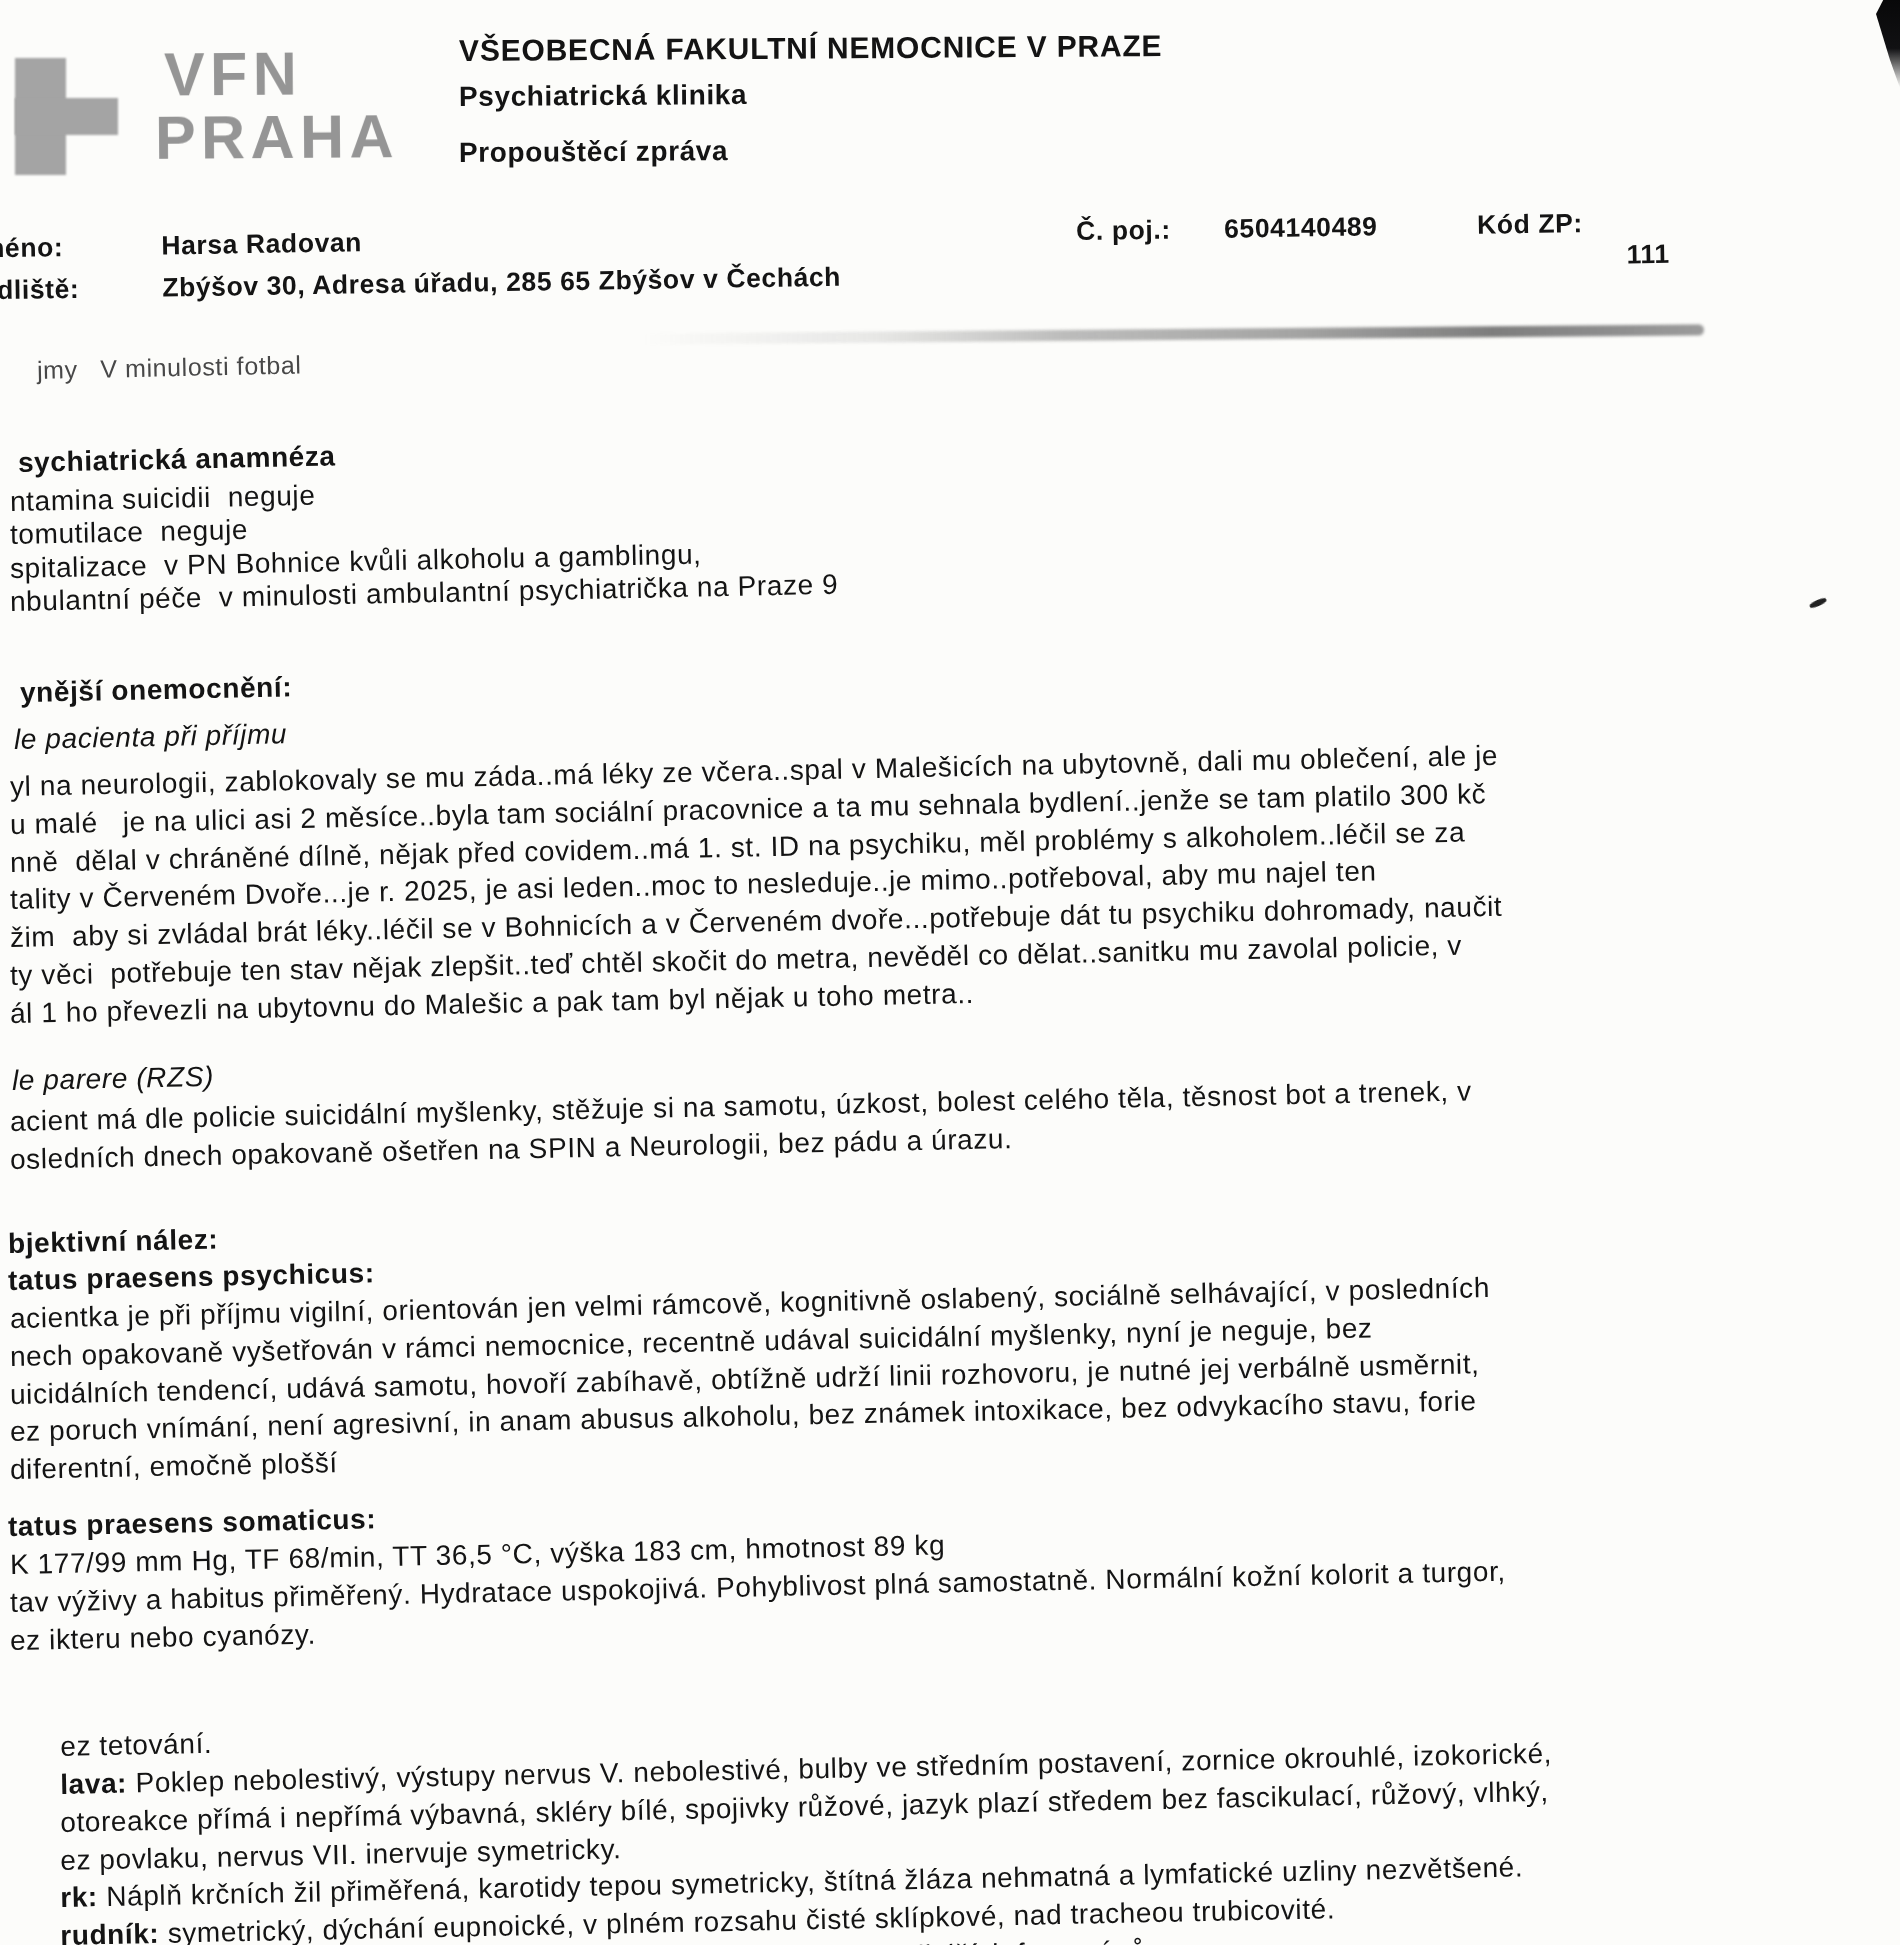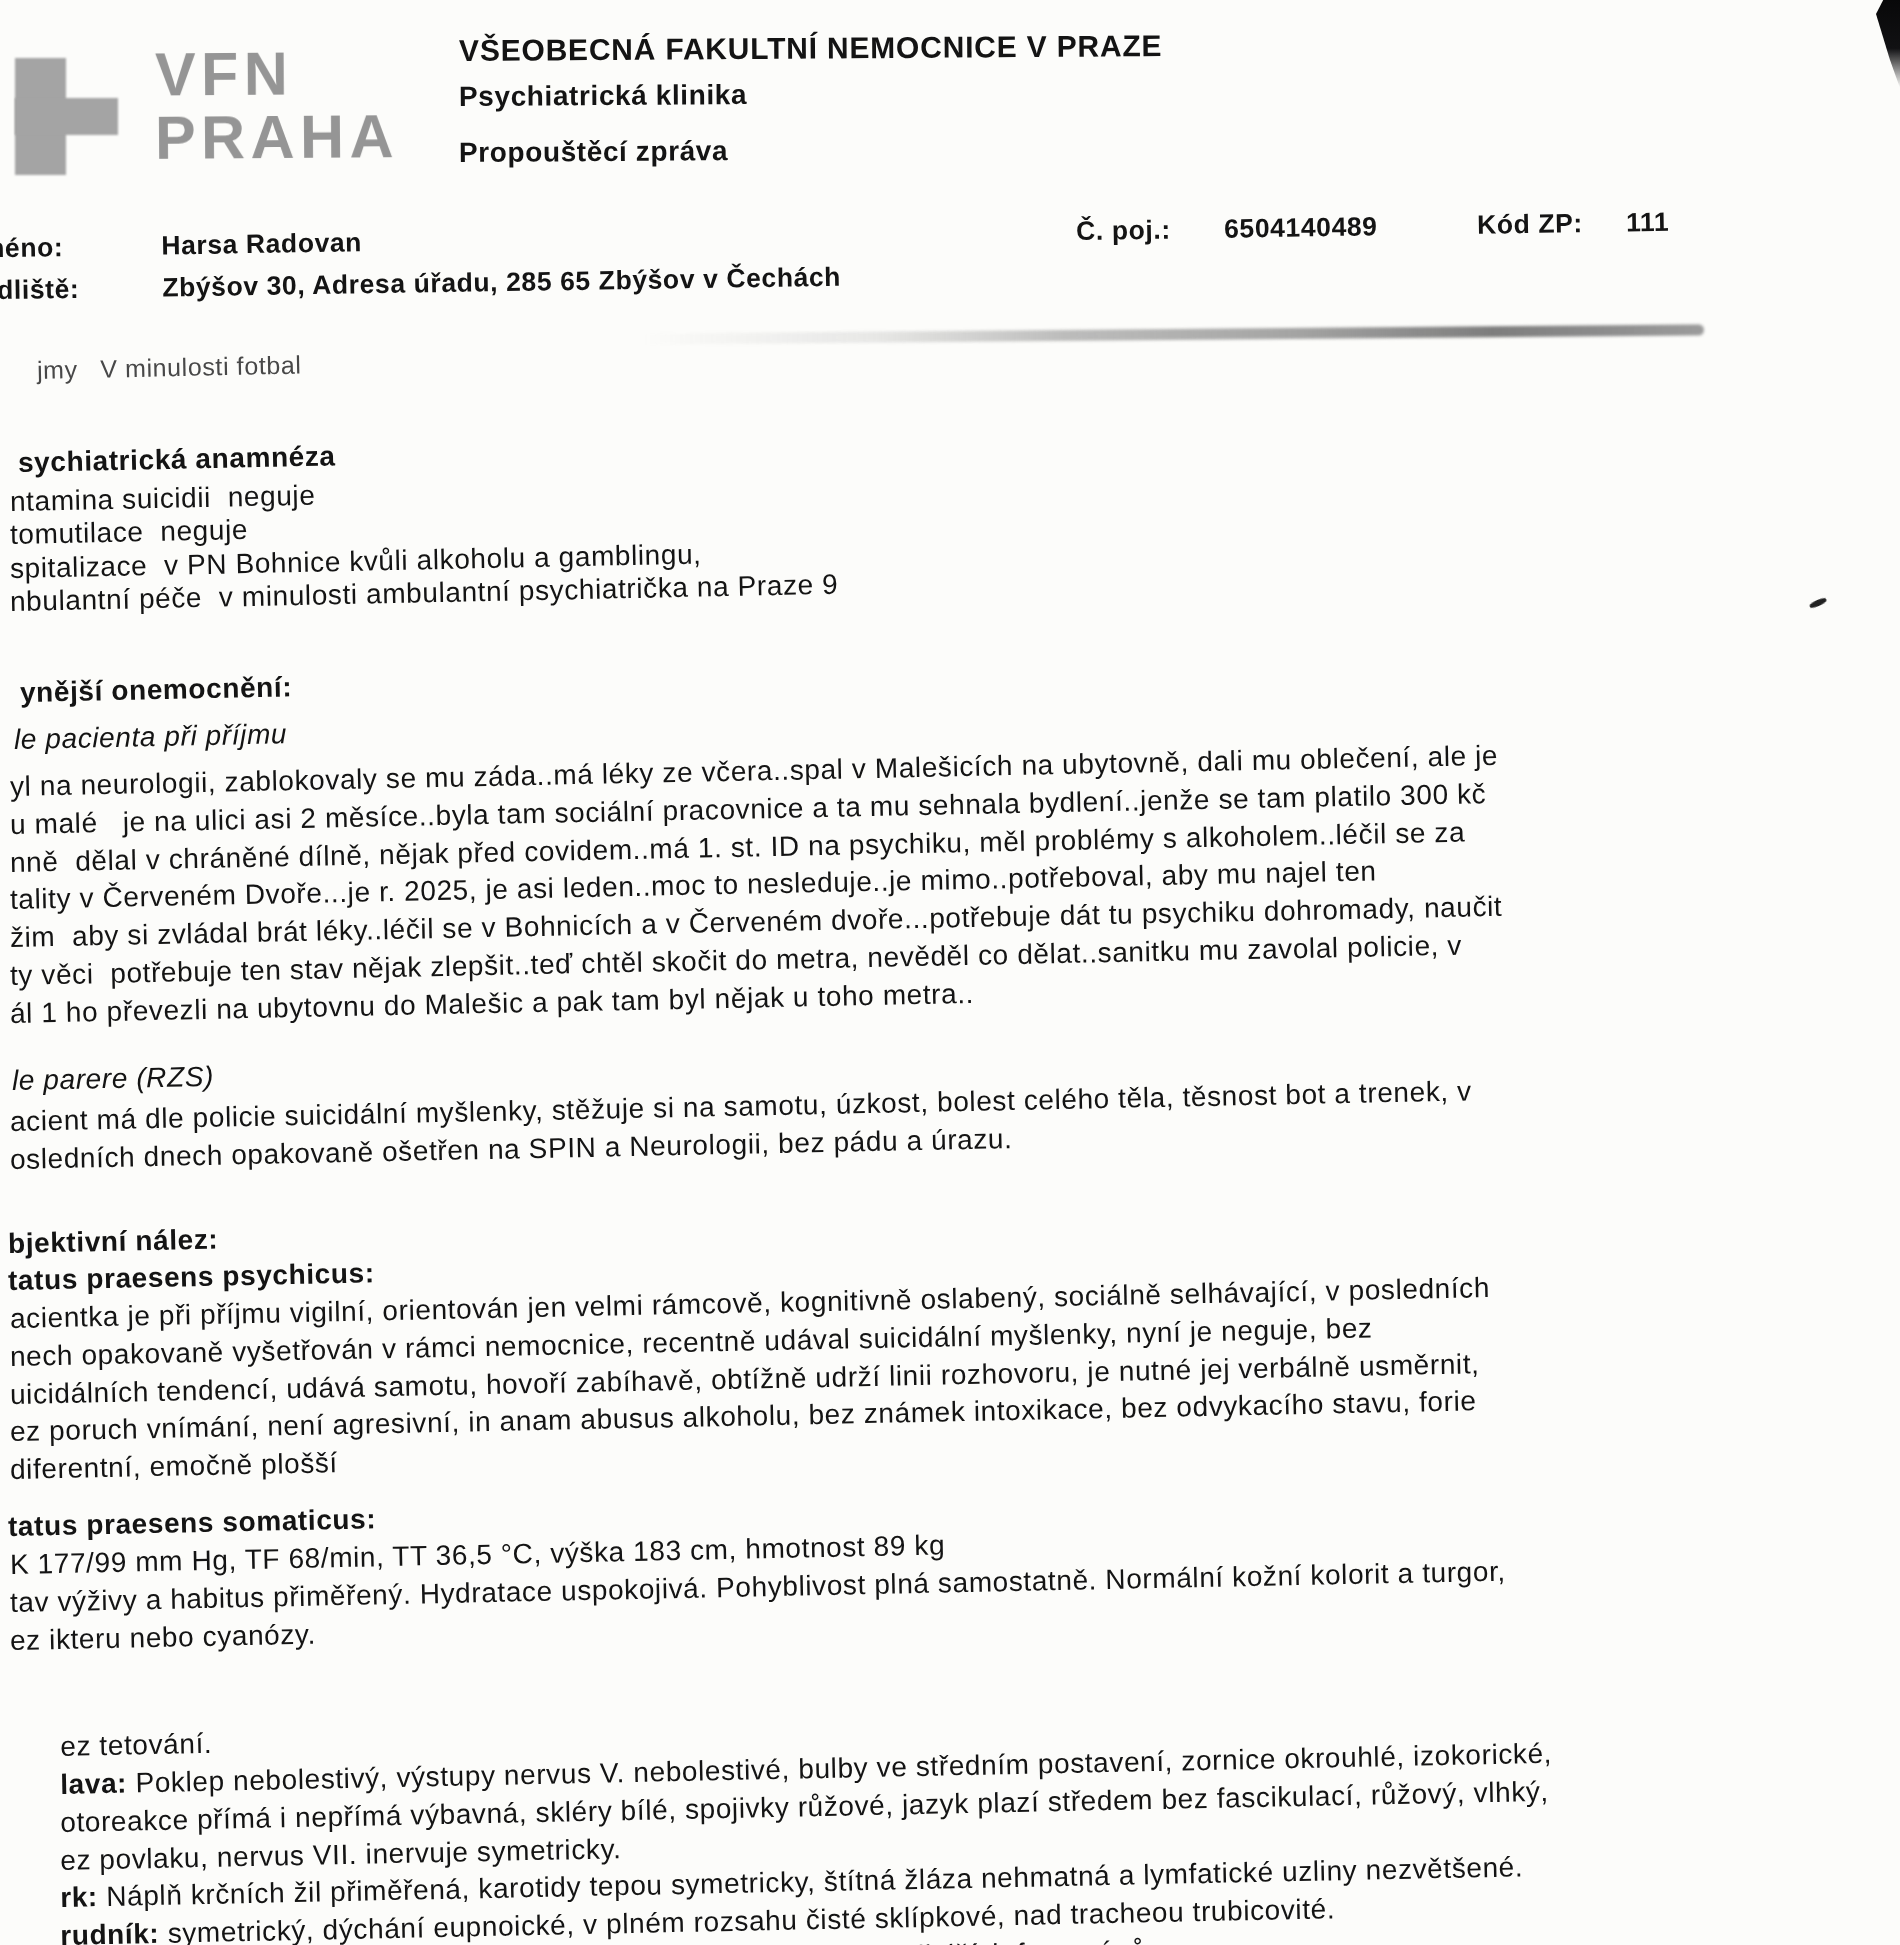--- a/index.html
+++ b/index.html
@@ -34,36 +34,36 @@
     border-radius:45%;transform:rotate(-24deg);filter:blur(0.4px);}
 </style>
 </head>
 <body>
 
 <div class="page">
   <div class="scanwrap">
 
     <div class="logo-bar" style="left:15px;top:58px;width:51px;height:117px;"></div>
     <div class="logo-bar" style="left:15px;top:98px;width:103px;height:37px;"></div>
-    <div class="logo-txt hdr" style="left:155px;top:39px;">VFN</div>
+    <div class="logo-txt hdr" style="left:164px;top:39px;">VFN</div>
     <div class="logo-txt hdr" style="left:155px;top:102px;">PRAHA</div>
 
     <div class="ln b hosp hdr" style="left:459px;top:34px;">VŠEOBECNÁ FAKULTNÍ NEMOCNICE V PRAZE</div>
     <div class="ln b hdr" style="left:459px;top:81px;font-size:28px;">Psychiatrická klinika</div>
     <div class="ln b hdr" style="left:459px;top:137px;font-size:28px;">Propouštěcí zpráva</div>
 
     <div class="corner-mark"></div>
 
     <div class="ln prow" style="left:0;top:233px;width:1900px;">
       <span style="left:-17.5px;">méno:</span>
       <span style="left:163px;">Harsa Radovan</span>
       <span style="left:1078px;">Č. poj.:</span>
       <span style="left:1226px;">6504140489</span>
       <span style="left:1479px;">Kód ZP:</span>
-      <span style="left:1628px;">111</span>
+      <span style="left:1628px;margin-top:32px;">111</span>
     </div>
     <div class="ln prow" style="left:0;top:275px;width:1900px;">
       <span style="left:-17.5px;">ydliště:</span>
       <span style="left:163px;">Zbýšov 30, Adresa úřadu, 285 65 Zbýšov v Čechách</span>
     </div>
     <div class="smear"></div>
     <div class="ln gray" style="left:37px;top:356px;font-size:25px;">jmy   V minulosti fotbal</div>
     <div class="speck"></div>
 
     <div class="ln b" style="left:17.5px;top:447px;">sychiatrická anamnéza</div>

